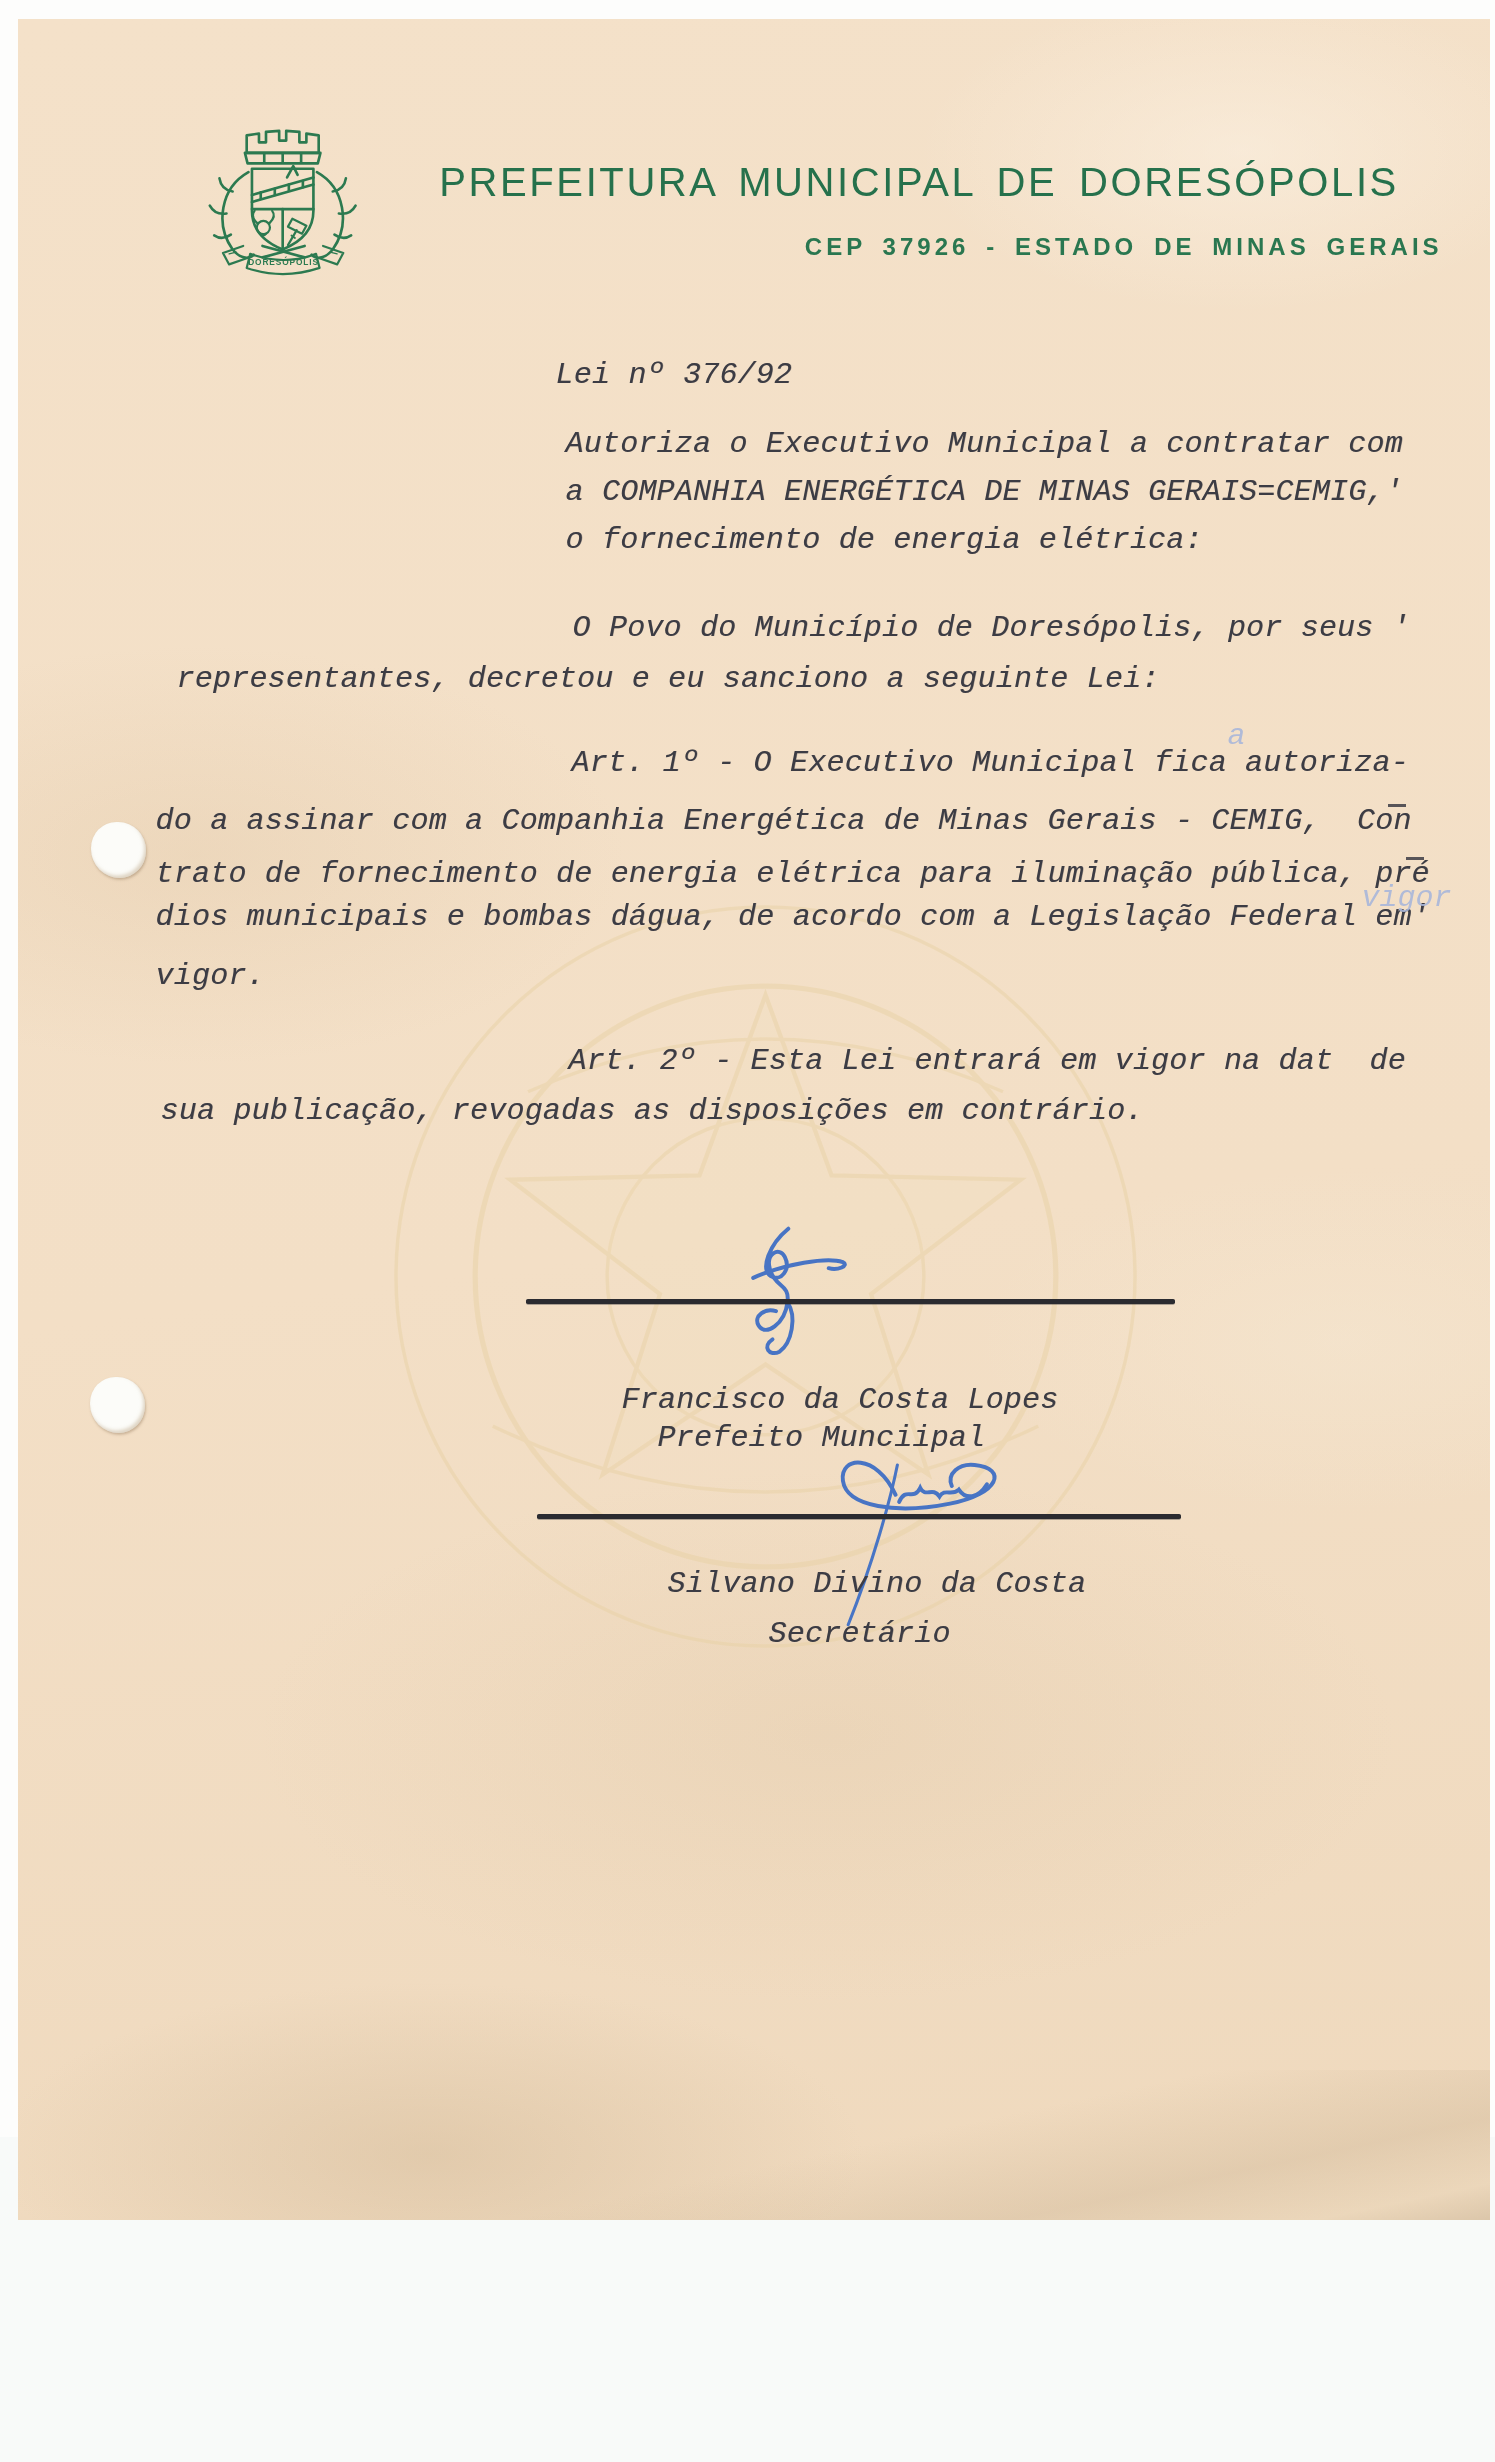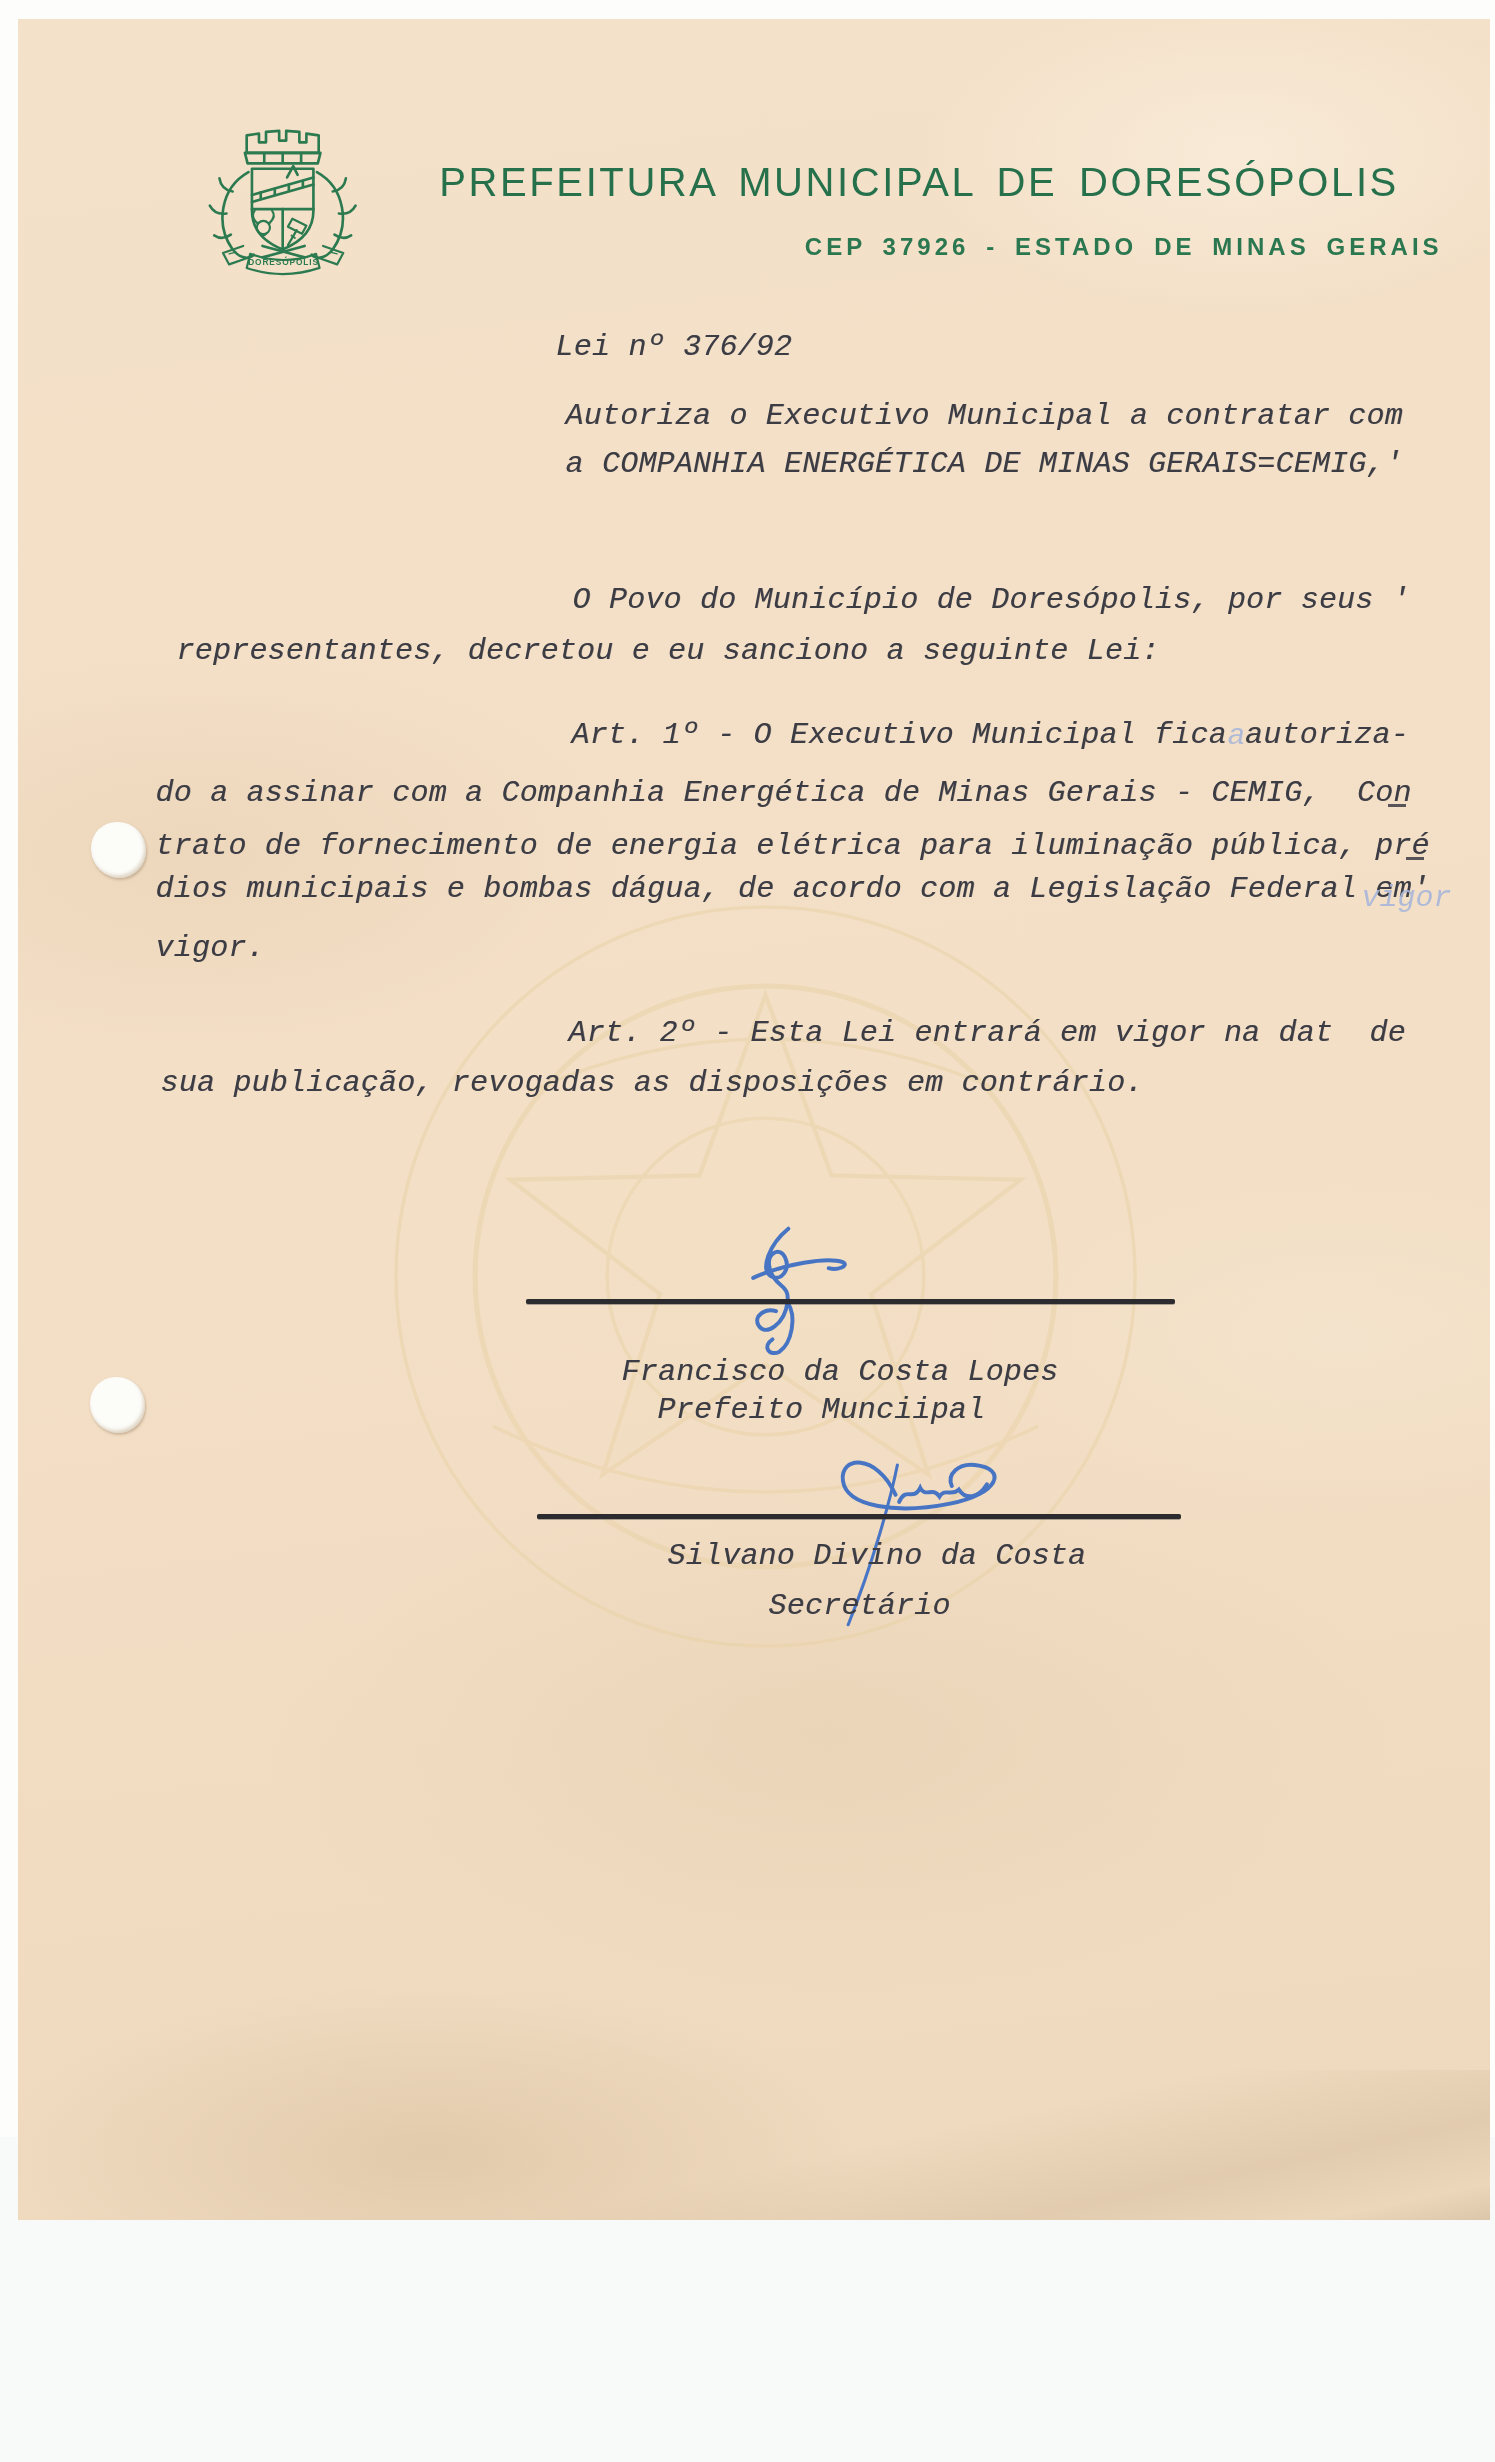--- a/index.html
+++ b/index.html
@@ -21,20 +21,21 @@
   .paper::after{ 
     content:"";position:absolute;left:0;bottom:0;width:100%;height:150px;
     background:
       linear-gradient(168deg, transparent 55%, rgba(186,162,128,.25) 78%, rgba(227,209,180,.3) 92%, rgba(170,150,120,.28) 100%);
   }
   .tw{
     position:absolute;white-space:pre;
     font:italic 30px/36px "Liberation Mono",monospace;
     color:#3c3c44;letter-spacing:0.2px;
     text-shadow:0.4px 0.4px 0.4px rgba(45,45,55,.4);
+    margin-top:28px;
   }
   .hdr-title{
     position:absolute;left:378px;top:141px;width:1047px;text-align:center;
     font-family:"Liberation Sans",sans-serif;font-weight:400;font-size:40px;
     letter-spacing:2.6px;word-spacing:8px;color:#26714c;
   }
   .hdr-sub{
     position:absolute;left:378px;top:214px;width:1047px;text-align:right;
     font-family:"Liberation Sans",sans-serif;font-weight:700;font-size:24px;
     letter-spacing:4px;word-spacing:6.2px;color:#2a7750;
@@ -123,20 +124,21 @@
     </g>
     <text x="102" y="164" text-anchor="middle" font-size="9.5" letter-spacing="1" fill="#2c7a50" font-family="Liberation Sans, sans-serif" font-weight="bold">DORESÓPOLIS</text>
   </svg>
 
   <div class="hdr-title">PREFEITURA MUNICIPAL DE DORESÓPOLIS</div>
   <div class="hdr-sub">CEP 37926 - ESTADO DE MINAS GERAIS</div>
 
   <div class="tw" style="left:538px;top:310px">Lei nº 376/92</div>
   <div class="tw" style="left:548px;top:379px">Autoriza o Executivo Municipal a contratar com</div>
   <div class="tw" style="left:548px;top:427px">a COMPANHIA ENERGÉTICA DE MINAS GERAIS=CEMIG,'</div>
+  <div class="tw" style="left:548px;top:475px">o fornecimento de energia elétrica:</div>
   <div class="tw" style="left:555px;top:563px">O Povo do Município de Doresópolis, por seus '</div>
   <div class="tw" style="left:159px;top:614px">representantes, decretou e eu sanciono a seguinte Lei:</div>
   <div class="tw" style="left:554px;top:698px">Art. 1º - O Executivo Municipal fica autoriza-</div>
   <div class="tw" style="left:138px;top:756px">do a assinar com a Companhia Energética de Minas Gerais - CEMIG,  Con</div>
   <div class="tw" style="left:138px;top:809px">trato de fornecimento de energia elétrica para iluminação pública, pré</div>
   <div class="tw" style="left:138px;top:852px">dios municipais e bombas dágua, de acordo com a Legislação Federal em'</div>
   <div class="tw" style="left:138px;top:911px">vigor.</div>
   <div class="tw" style="left:551px;top:996px">Art. 2º - Esta Lei entrará em vigor na dat  de</div>
   <div class="tw" style="left:143px;top:1046px">sua publicação, revogadas as disposições em contrário.</div>
 

